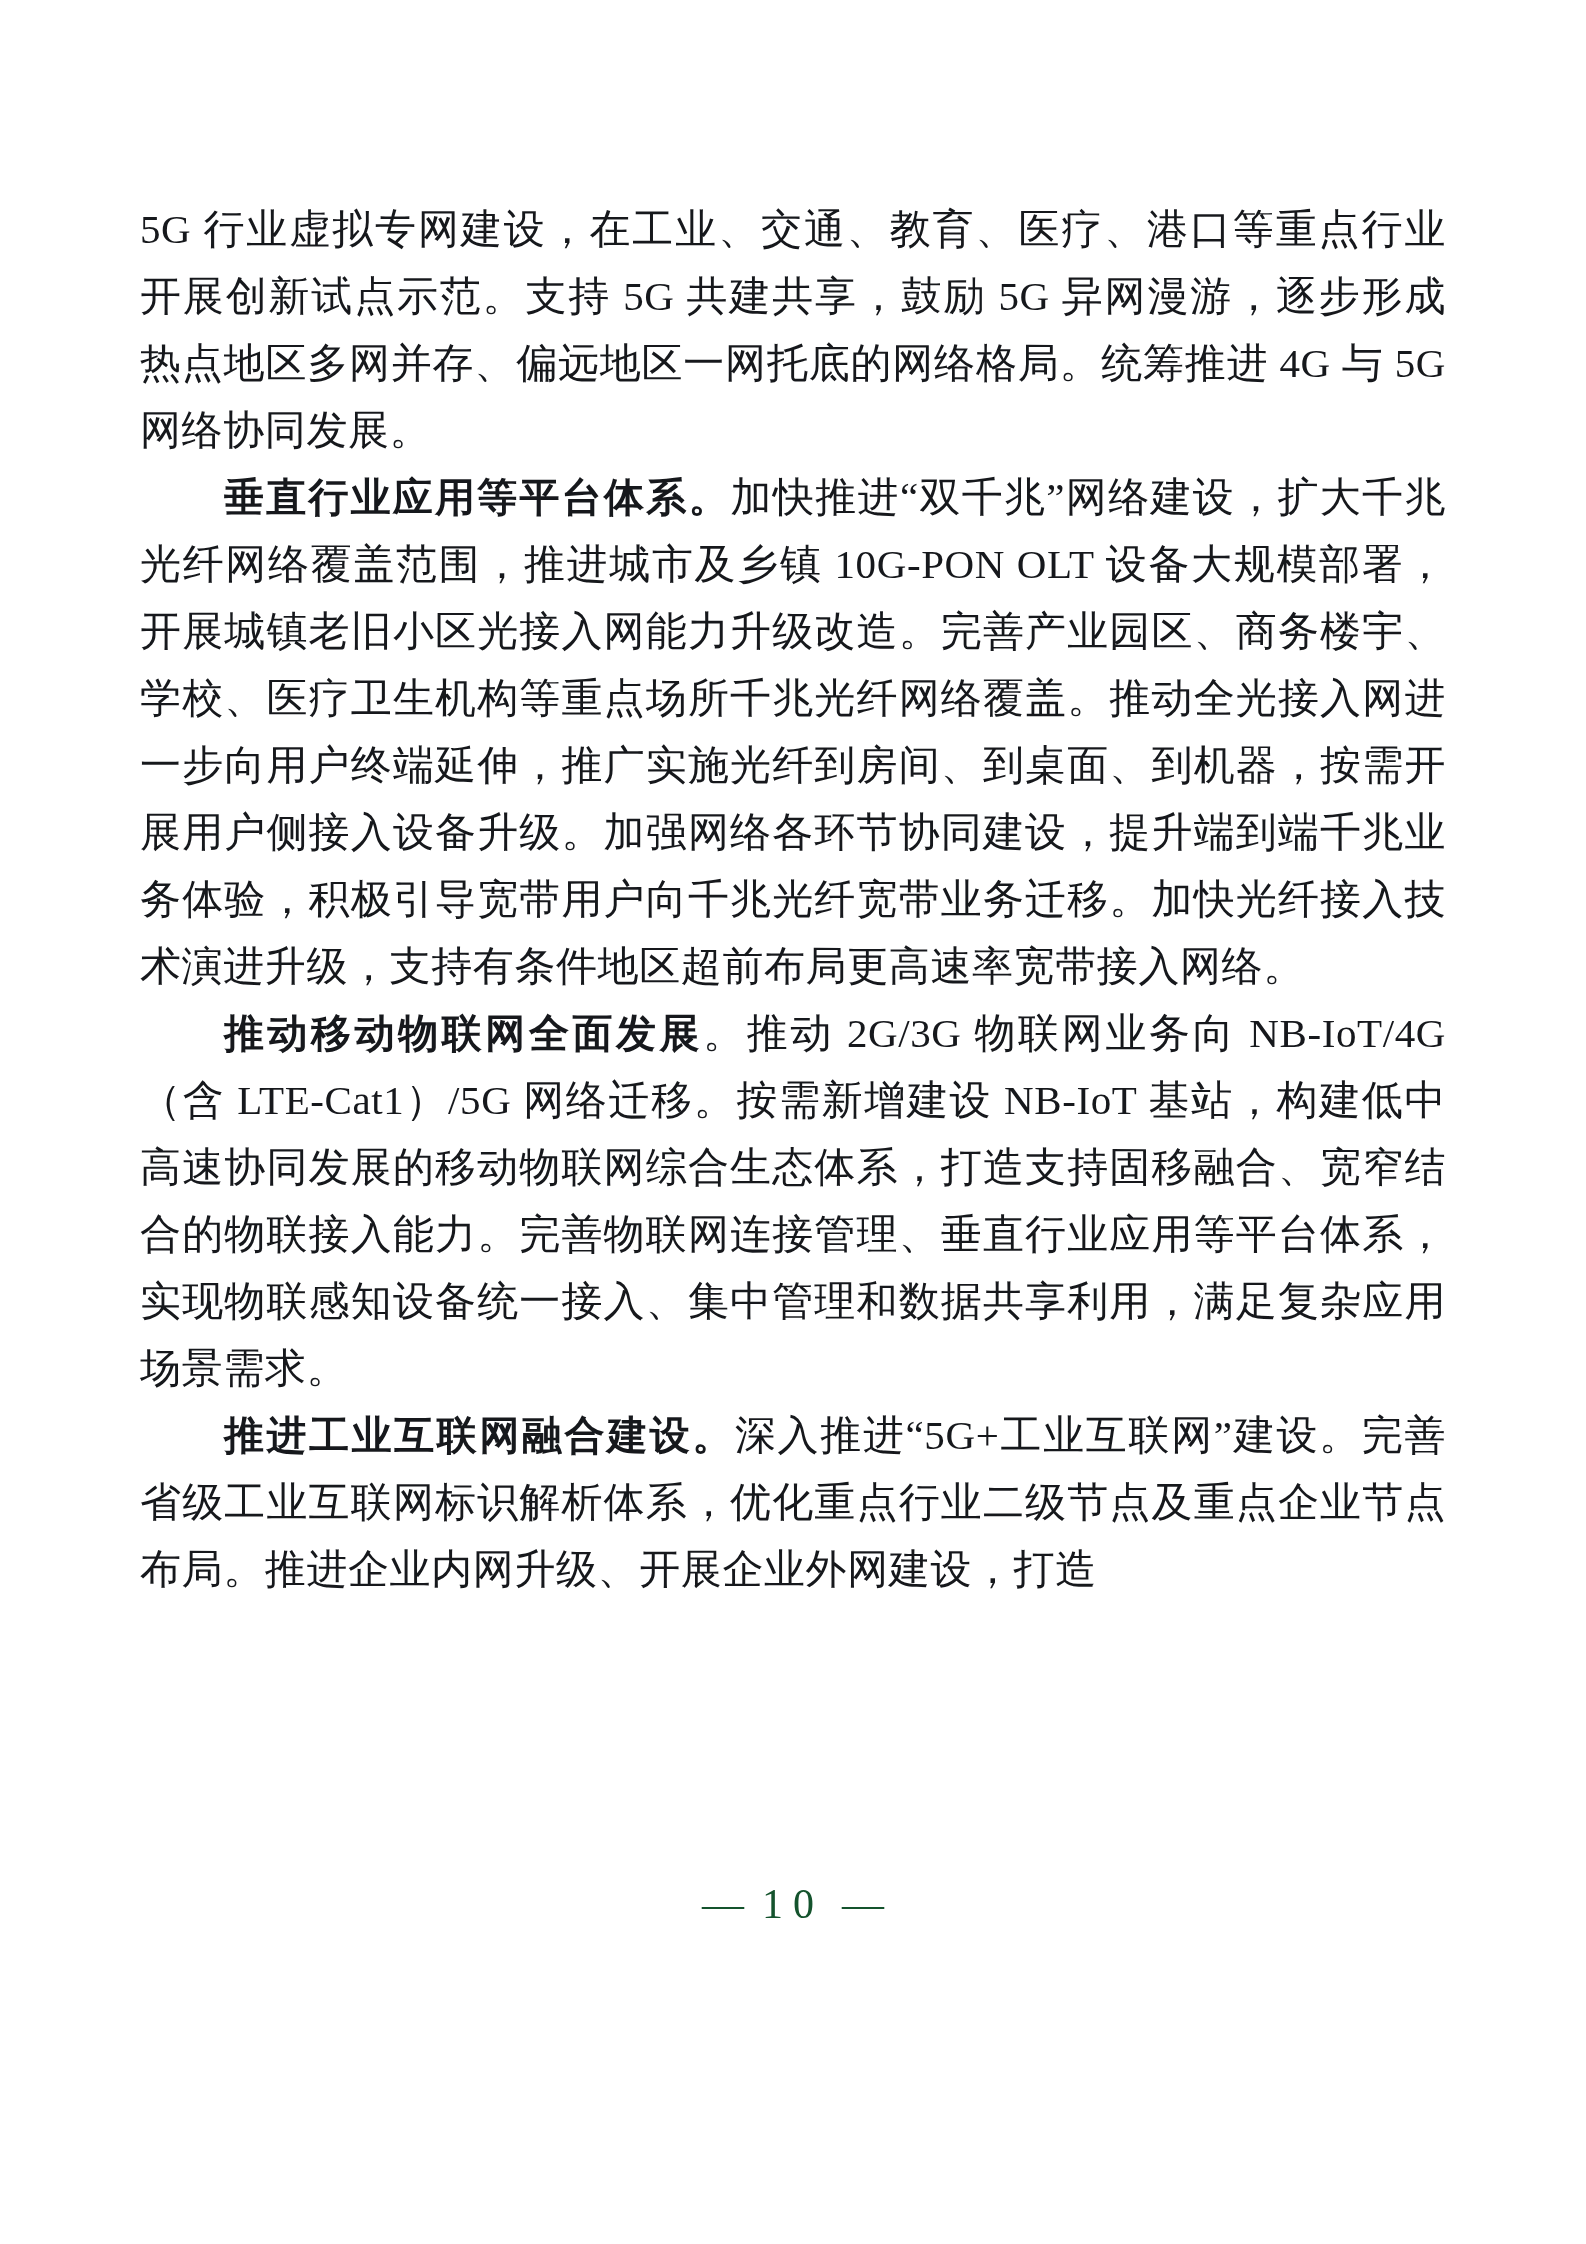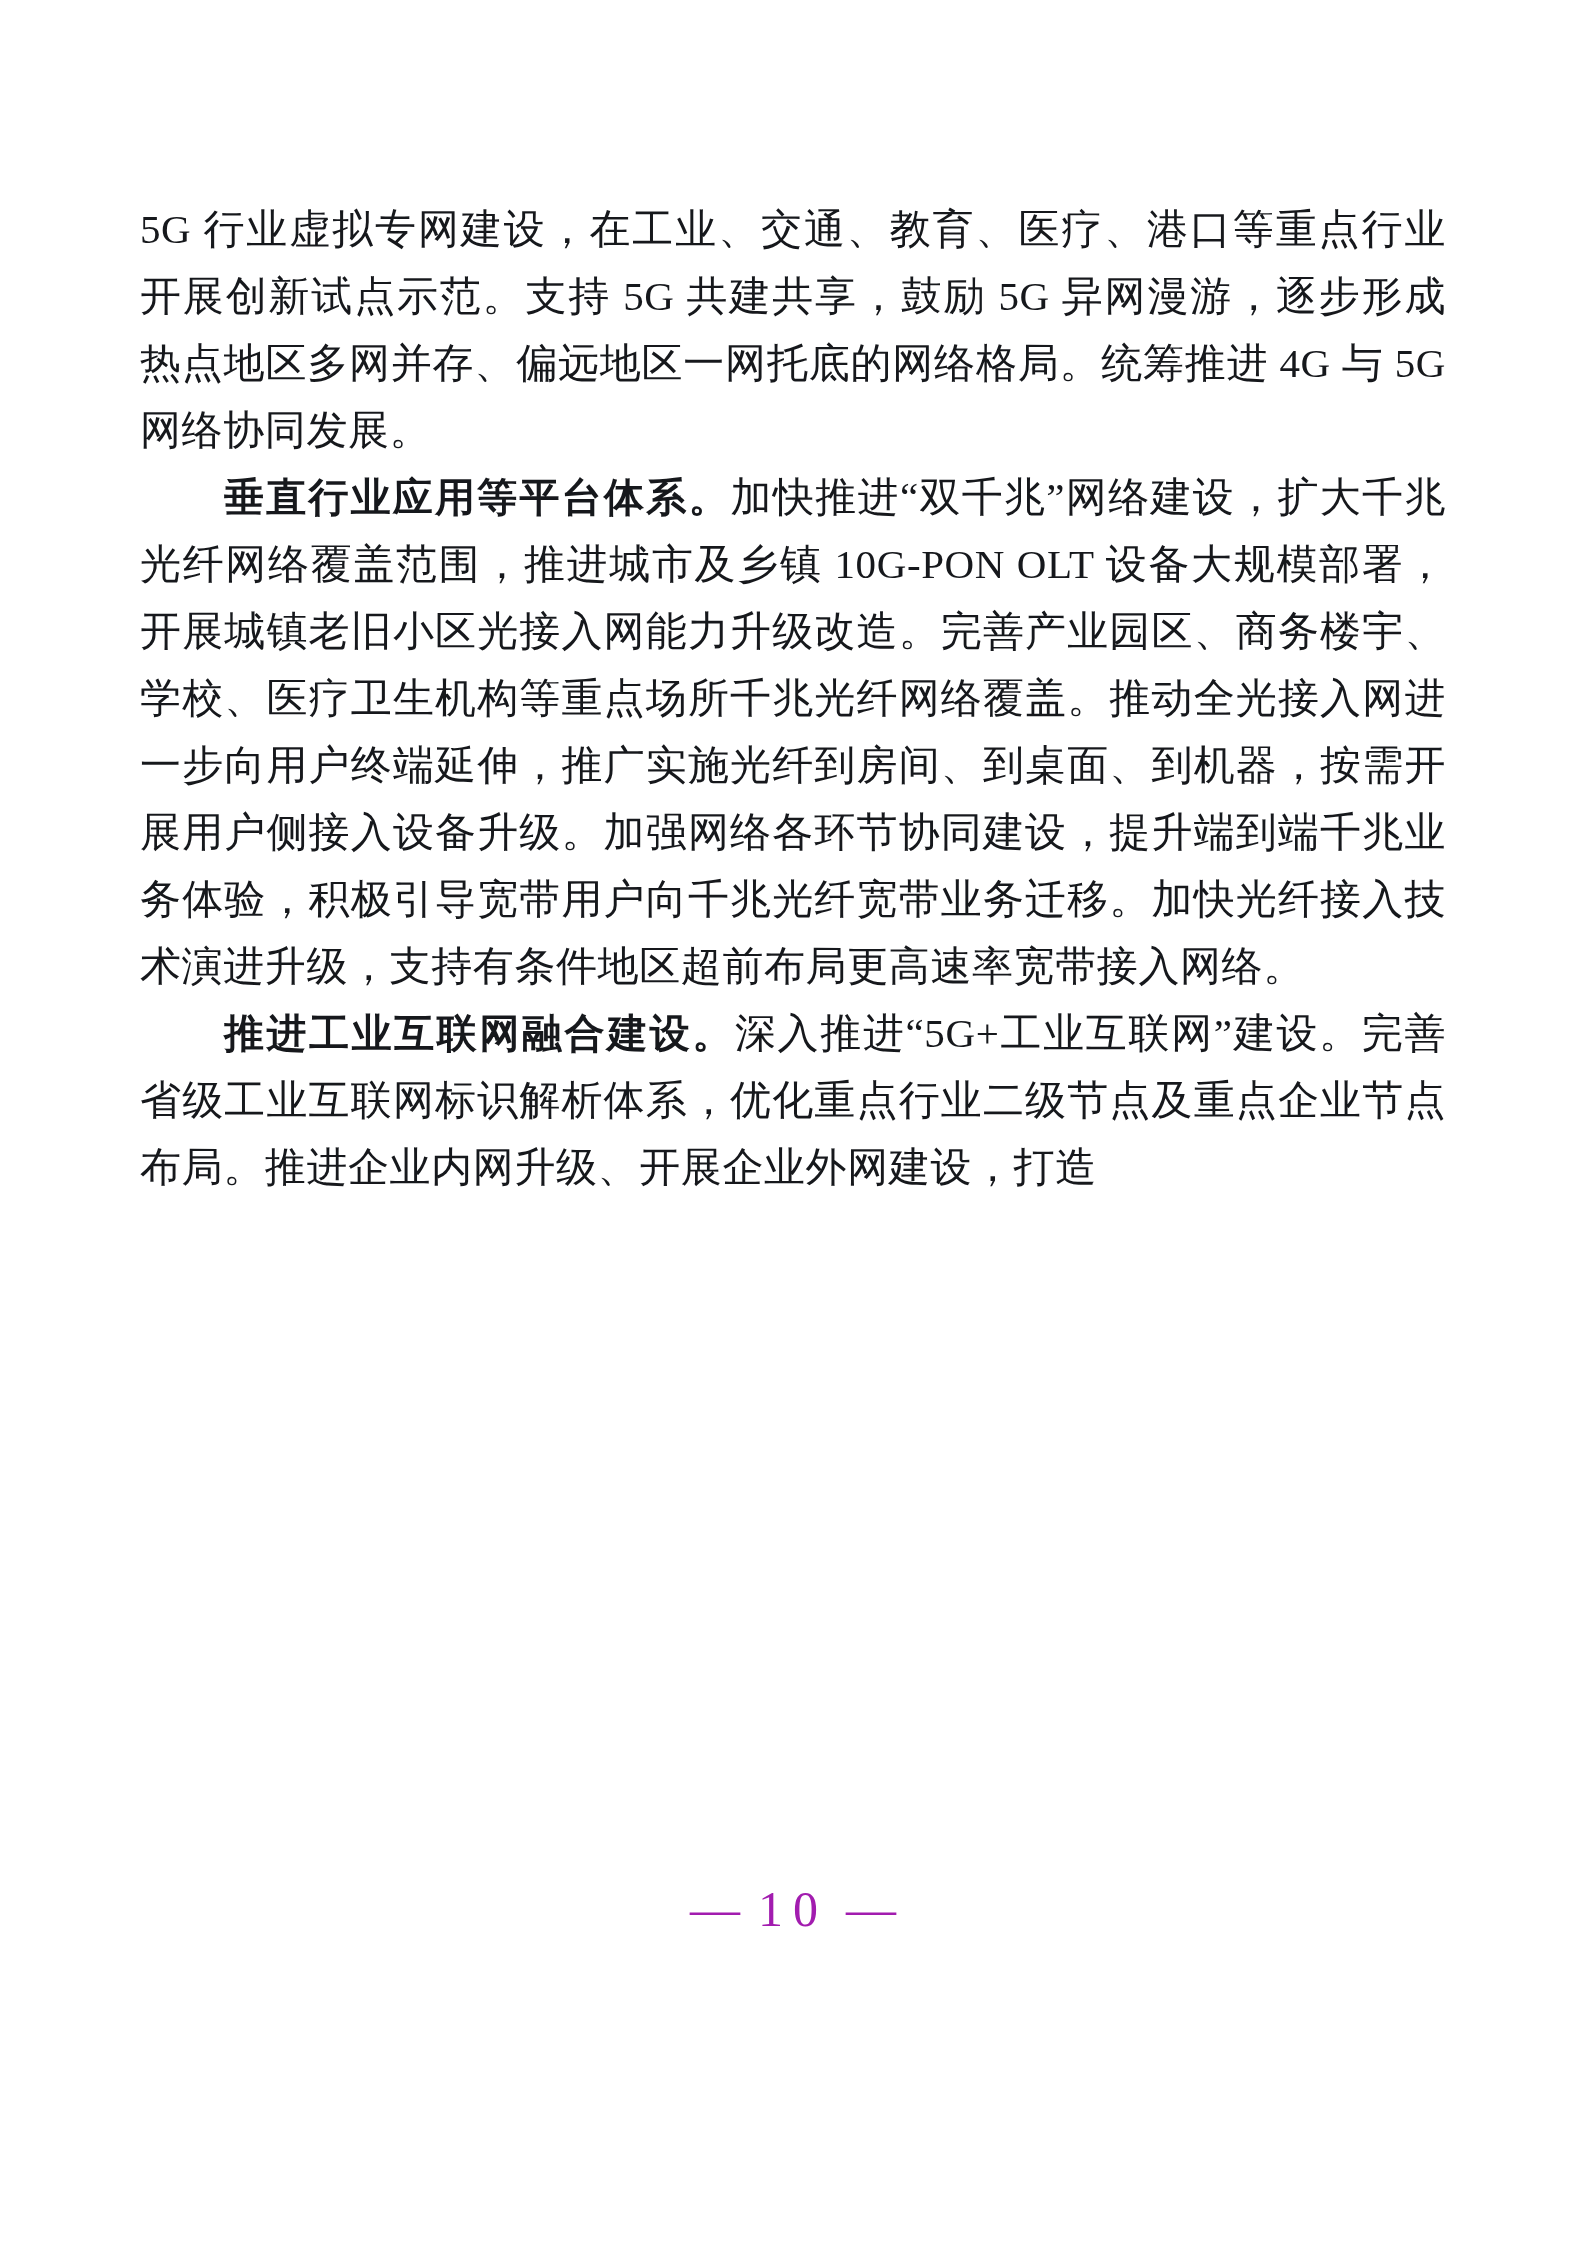--- a/index.html
+++ b/index.html
@@ -47,22 +47,22 @@
     font-size: 40px;
     letter-spacing: 1.5px;
   }
   .footer {
     position: absolute;
     left: 0;
     right: 0;
     top: 1880px;
     text-align: center;
     font-family: "Liberation Serif", "DejaVu Serif", serif;
-    font-size: 50px;
-    color: #a21caf;
+    font-size: 42px;
+    color: #14532d;
     letter-spacing: 10px;
   }
   .footer .dash {
     letter-spacing: 0;
     padding: 0 18px;
   }
 </style>
 </head>
 <body>
 
@@ -71,20 +71,23 @@
   <div class="content">
 
     <p class="para">
       <span>5G 行业虚拟专网建设，在工业、交通、教育、医疗、港口等重点行业开展创新试点示范。支持 5G 共建共享，鼓励 5G 异网漫游，逐步形成热点地区多网并存、偏远地区一网托底的网络格局。统筹推进 4G 与 5G 网络协同发展。</span>
     </p>
 
     <p class="para indent">
       <span class="lead">垂直行业应用等平台体系。</span><span>加快推进“双千兆”网络建设，扩大千兆光纤网络覆盖范围，推进城市及乡镇 10G-PON OLT 设备大规模部署，开展城镇老旧小区光接入网能力升级改造。完善产业园区、商务楼宇、学校、医疗卫生机构等重点场所千兆光纤网络覆盖。推动全光接入网进一步向用户终端延伸，推广实施光纤到房间、到桌面、到机器，按需开展用户侧接入设备升级。加强网络各环节协同建设，提升端到端千兆业务体验，积极引导宽带用户向千兆光纤宽带业务迁移。加快光纤接入技术演进升级，支持有条件地区超前布局更高速率宽带接入网络。</span>
     </p>
 
+    <p class="para indent">
+      <span class="lead">推动移动物联网全面发展</span><span>。推动 2G/3G 物联网业务向 NB-IoT/4G（含 LTE-Cat1）/5G 网络迁移。按需新增建设 NB-IoT 基站，构建低中高速协同发展的移动物联网综合生态体系，打造支持固移融合、宽窄结合的物联接入能力。完善物联网连接管理、垂直行业应用等平台体系，实现物联感知设备统一接入、集中管理和数据共享利用，满足复杂应用场景需求。</span>
+    </p>
 
     <p class="para indent">
       <span class="lead">推进工业互联网融合建设。</span><span>深入推进“5G+工业互联网”建设。完善省级工业互联网标识解析体系，优化重点行业二级节点及重点企业节点布局。推进企业内网升级、开展企业外网建设，打造</span>
     </p>
 
   </div>
 
   <div class="footer">
     <span class="dash">—</span><span>10</span><span class="dash">—</span>
   </div>

